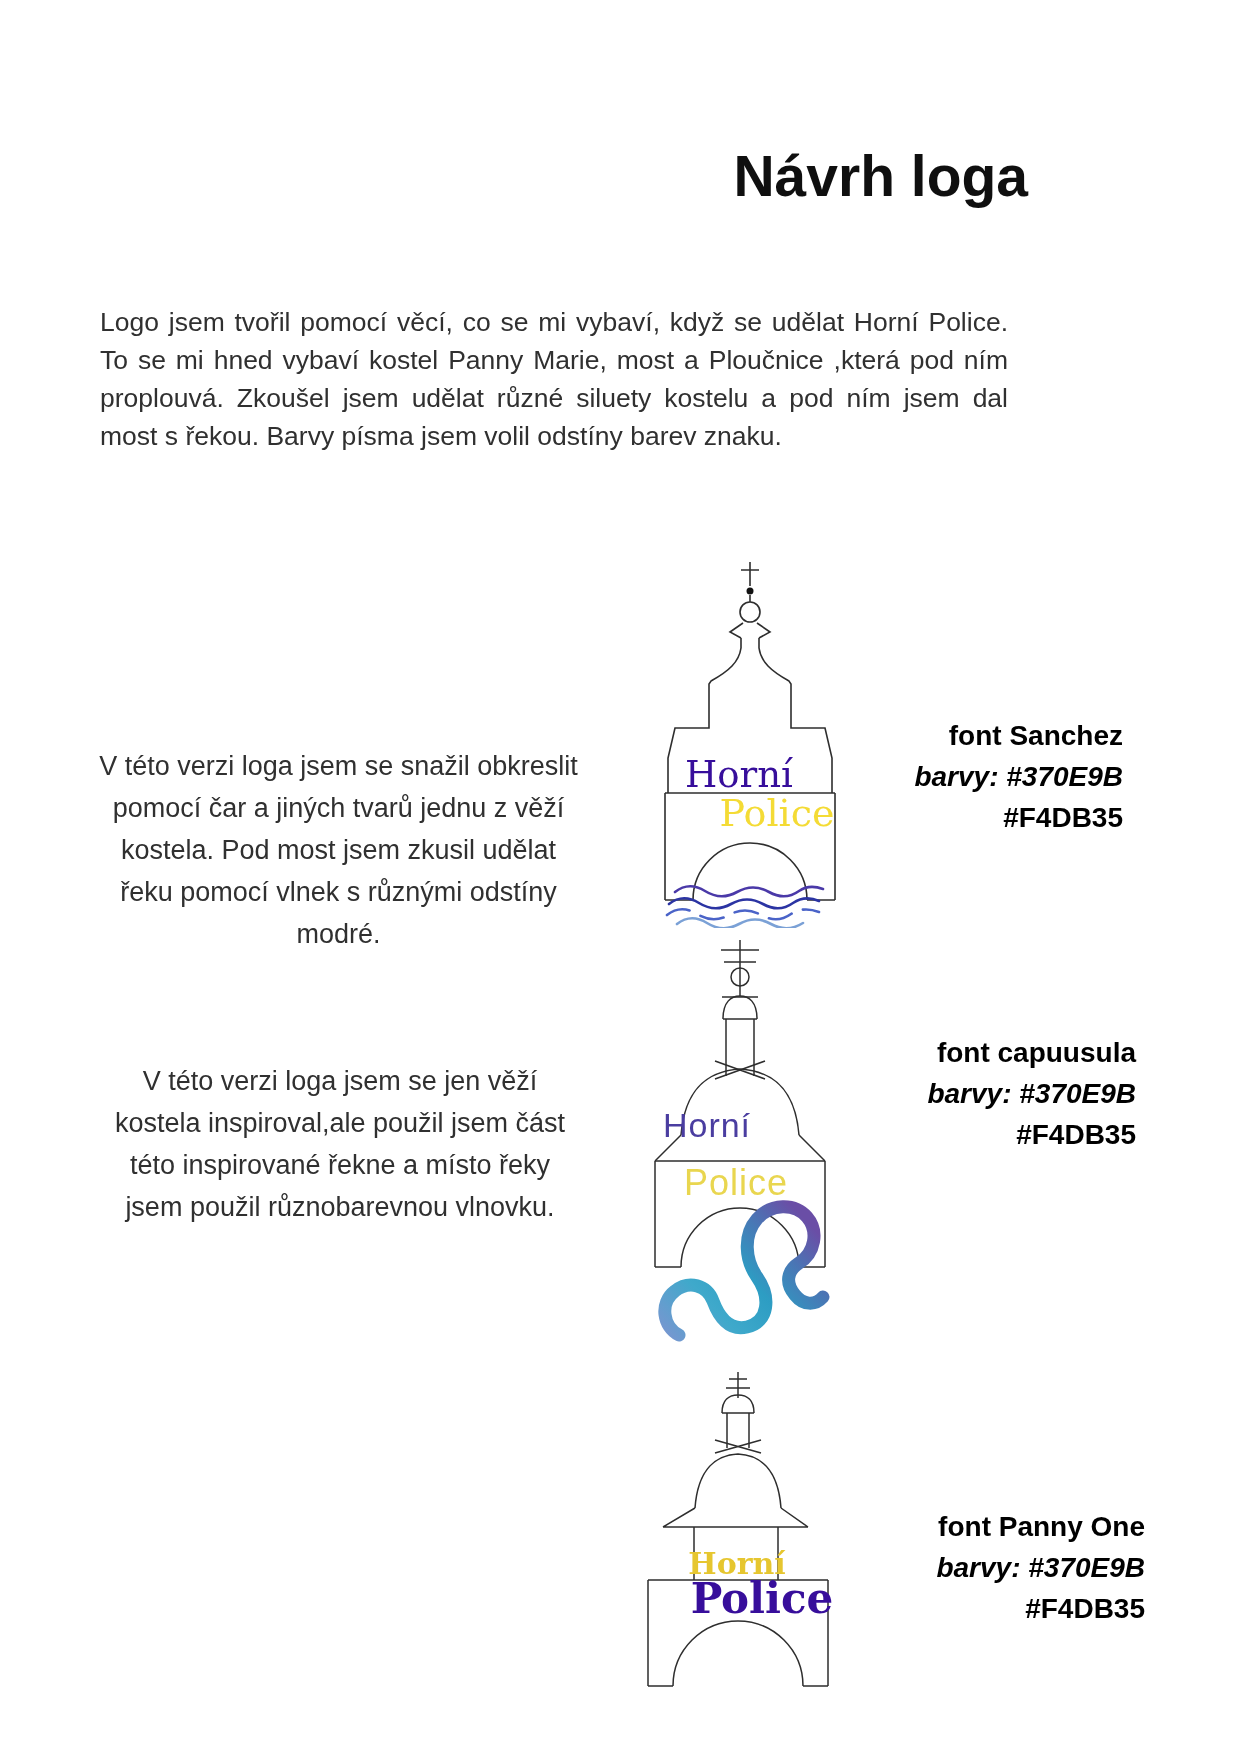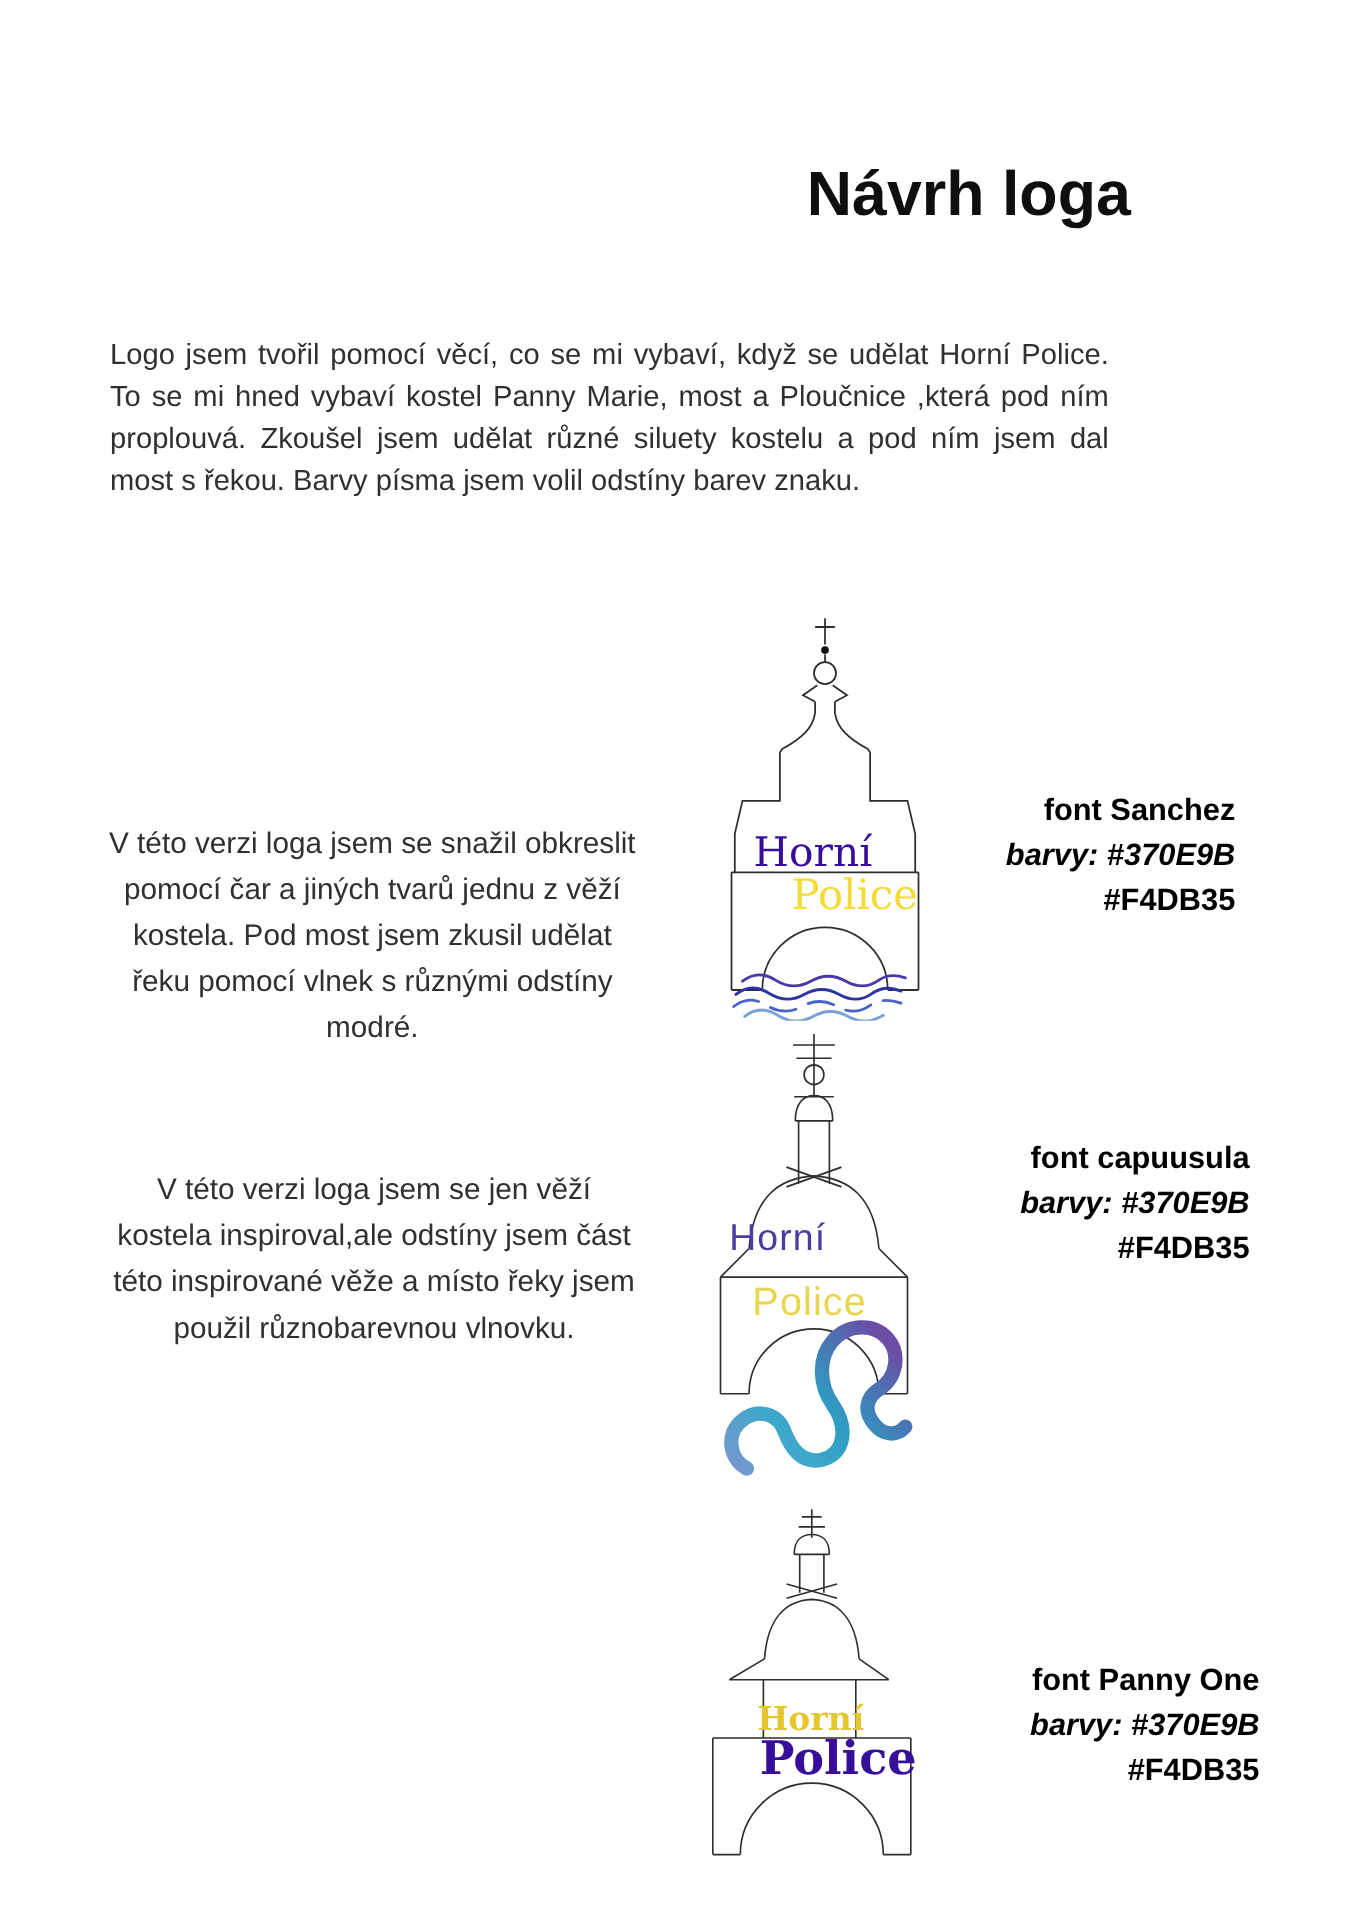--- a/index.html
+++ b/index.html
@@ -69,21 +69,21 @@
 
   <div class="logo-word t1-horni">Horní</div>
   <div class="logo-word t1-police">Police</div>
 
   <div class="fontinfo fi1">
     <div>font Sanchez</div>
     <div class="barvy">barvy: #370E9B</div>
     <div>#F4DB35</div>
   </div>
 
-  <div class="desc desc2">V této verzi loga jsem se jen věží kostela inspiroval,ale odstíny jsem část této inspirované věže a místo řeky jsem použil různobarevnou vlnovku.</div>
+  <div class="desc desc2">V této verzi loga jsem se jen věží kostela inspiroval,ale použil jsem část této inspirované řekne a místo řeky jsem použil různobarevnou vlnovku.</div>
 
   <svg class="logosvg svg2" width="190" height="425" viewBox="0 0 190 425">
     <defs>
       <linearGradient id="squiggleGrad" x1="0" y1="1" x2="1" y2="0.25">
         <stop offset="0" stop-color="#7797d0"></stop>
         <stop offset="0.3" stop-color="#3fa9cb"></stop>
         <stop offset="0.55" stop-color="#2d9dc3"></stop>
         <stop offset="0.8" stop-color="#4b74b4"></stop>
         <stop offset="1" stop-color="#6a4ea6"></stop>
       </linearGradient>

